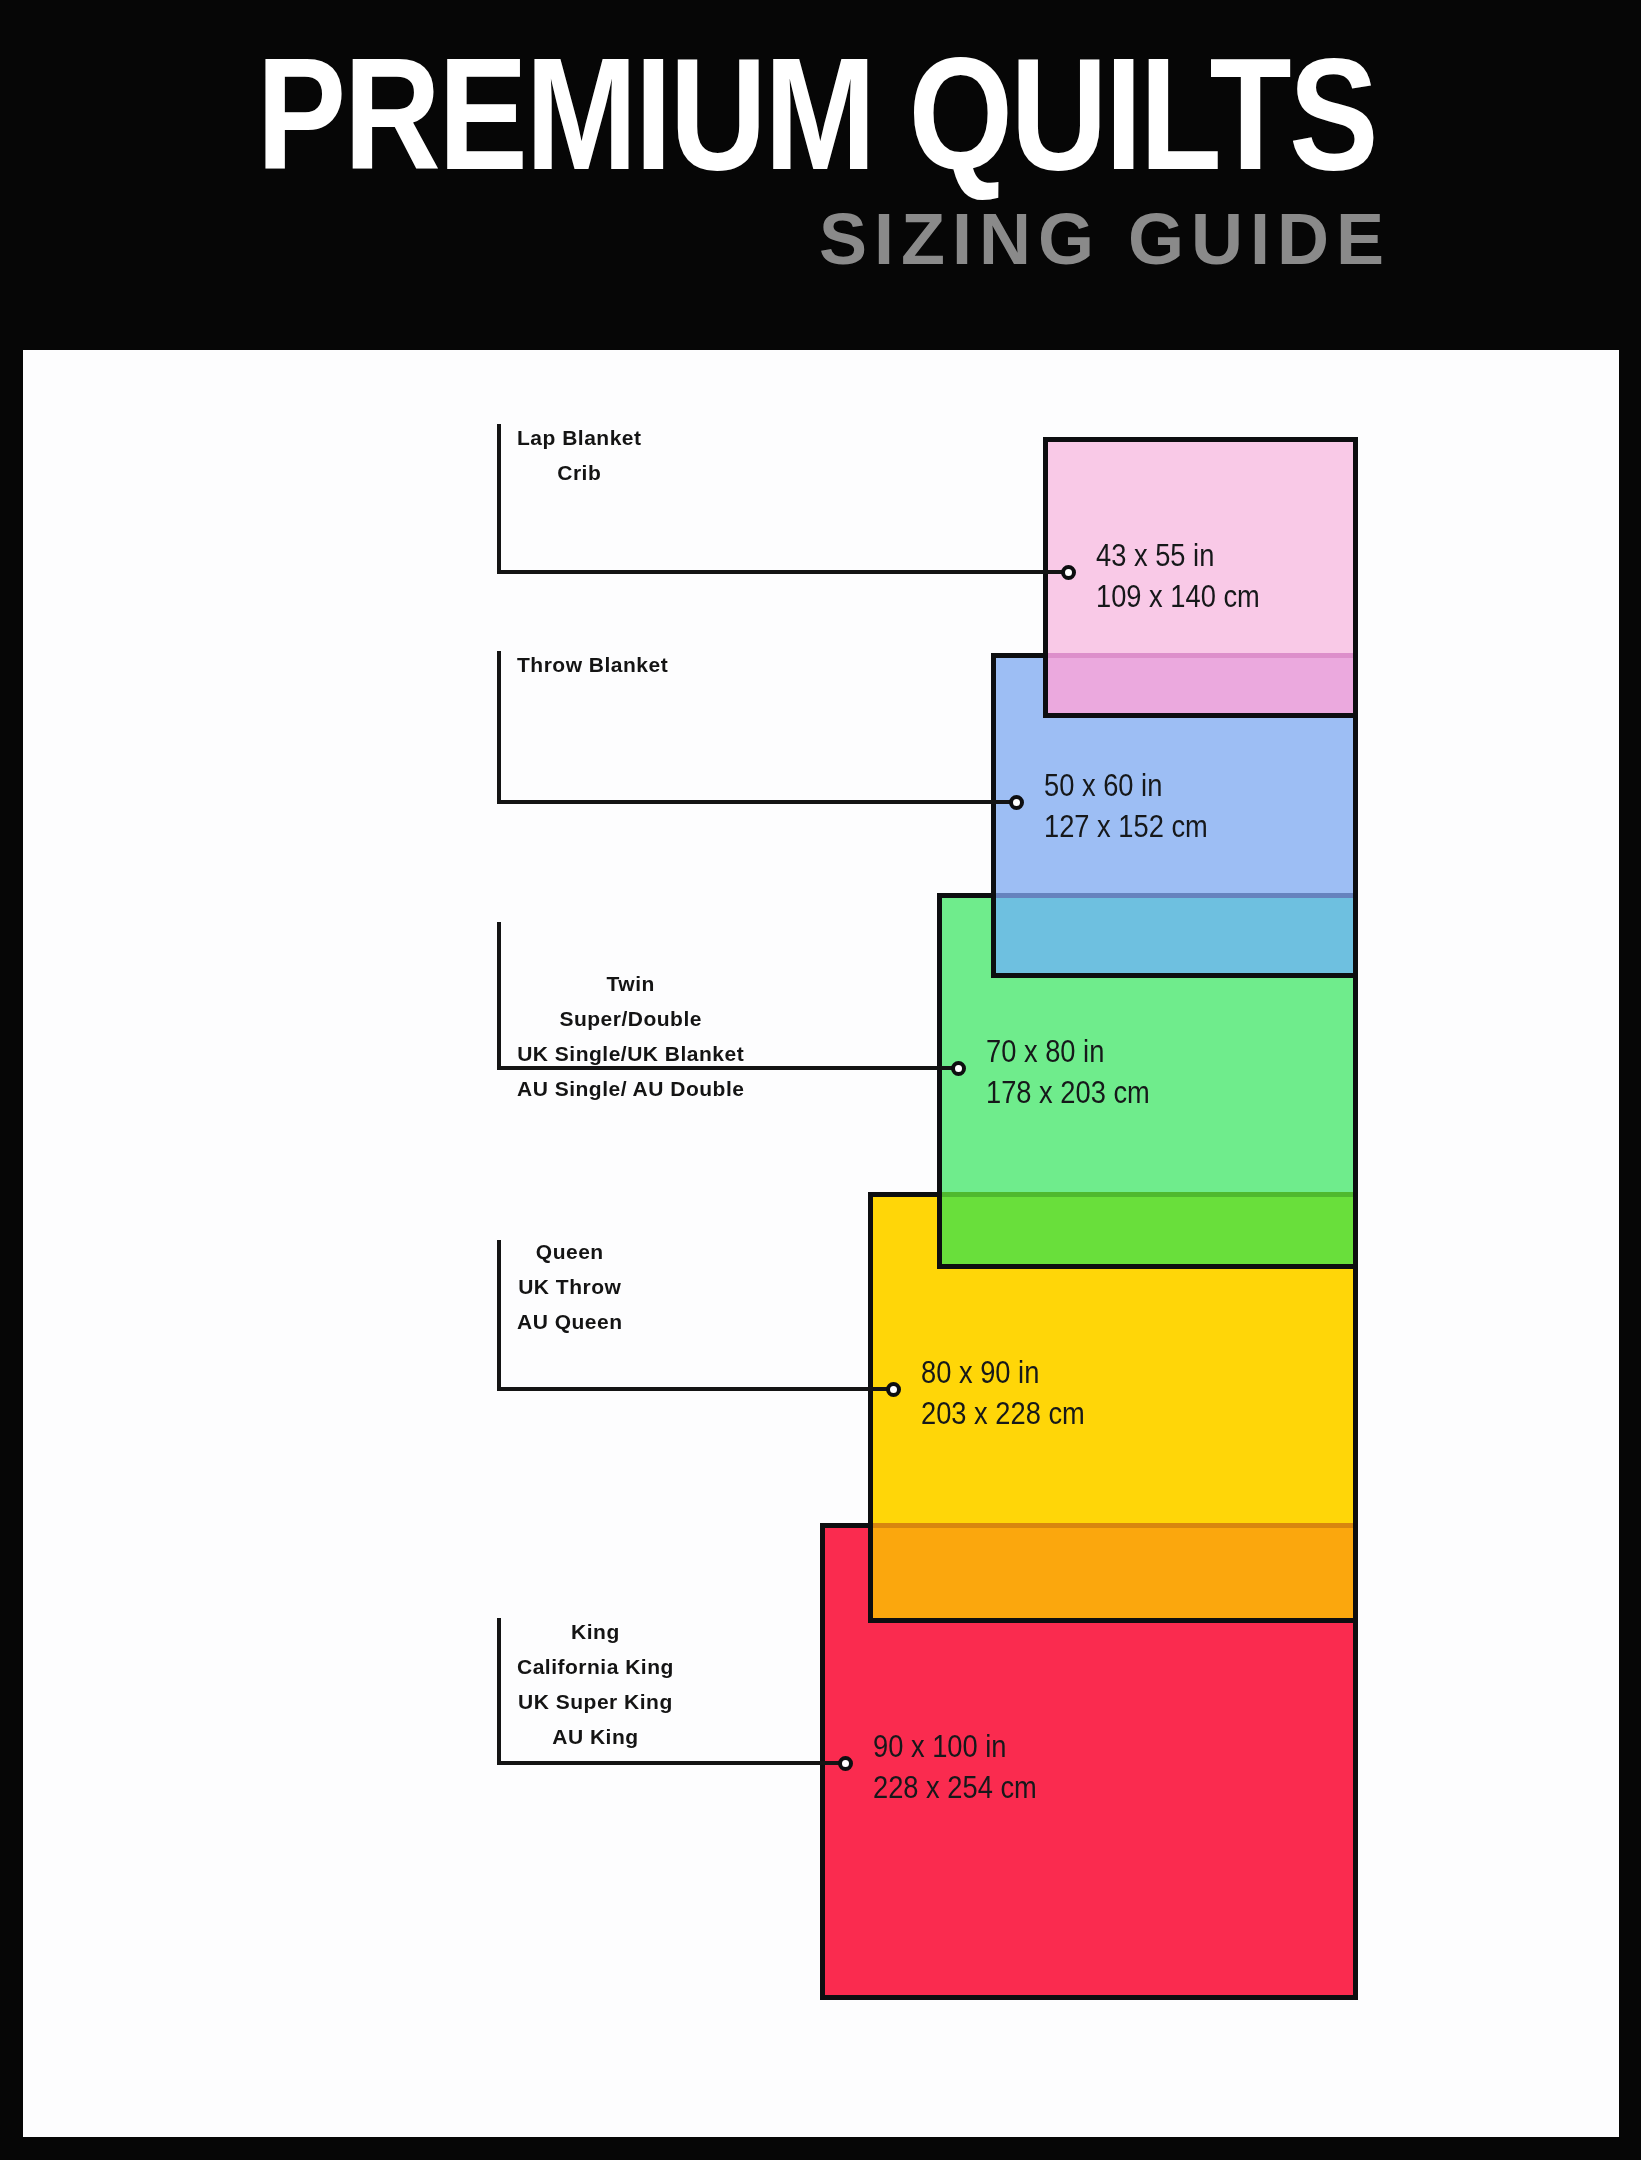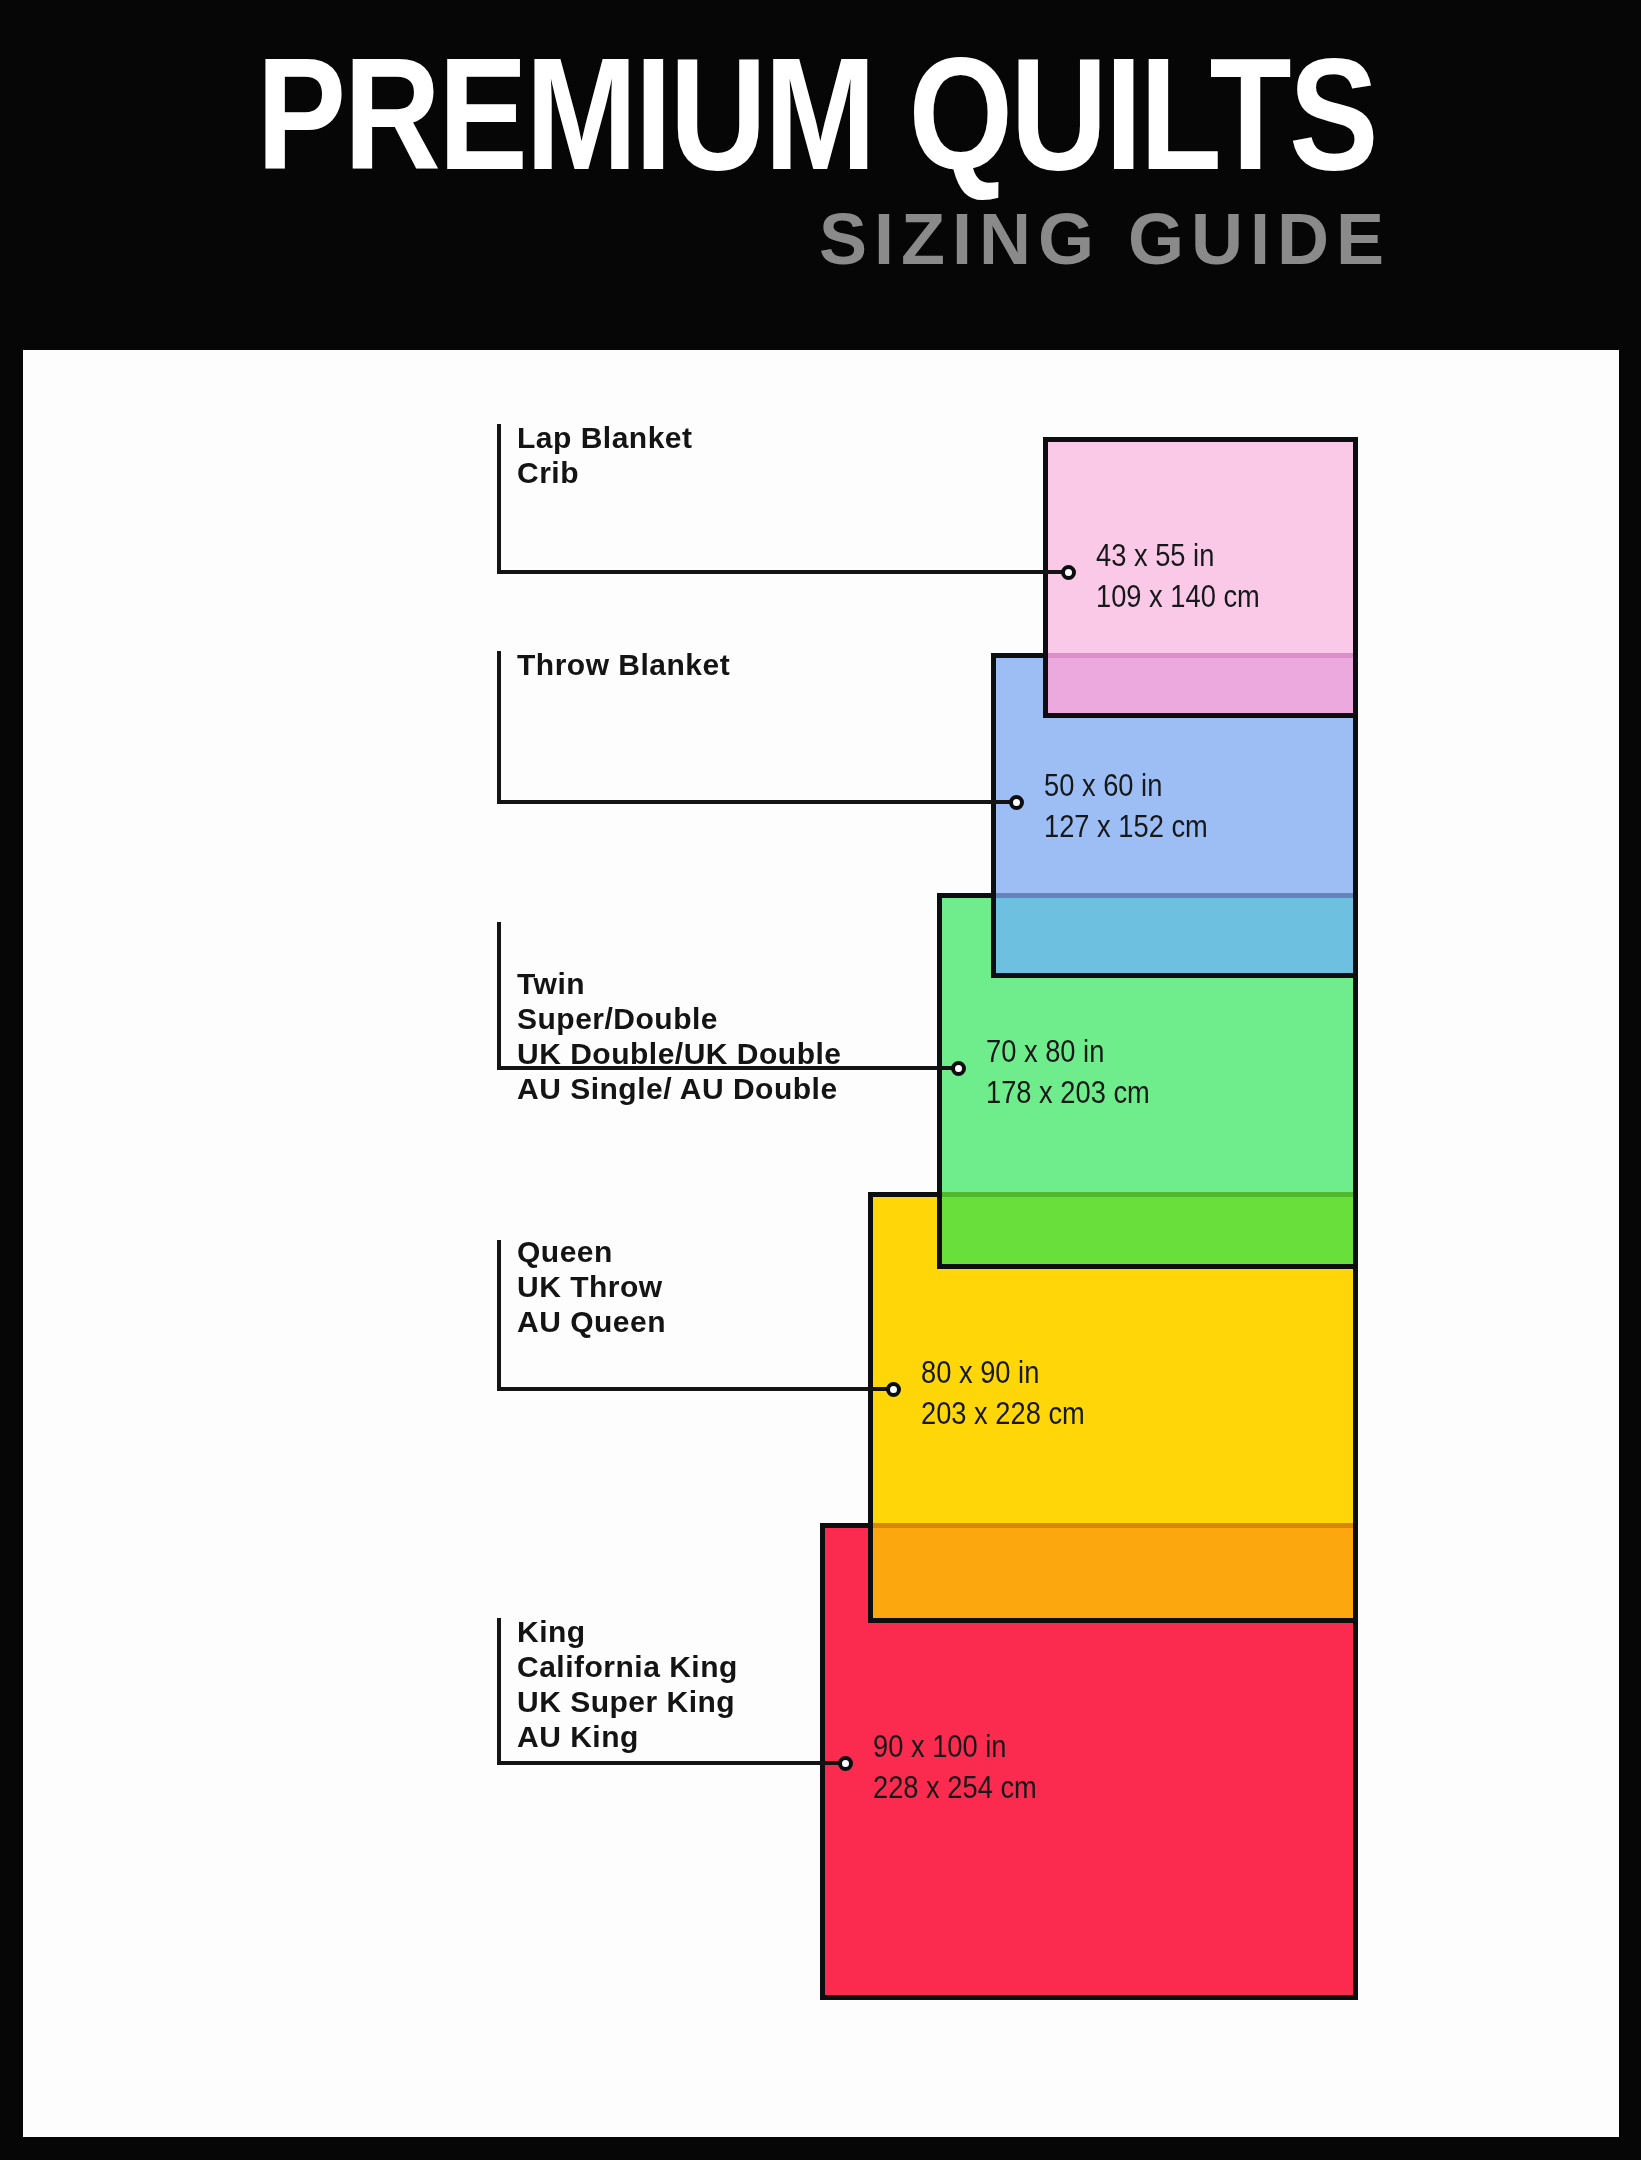--- a/index.html
+++ b/index.html
@@ -9,21 +9,21 @@
   #main-title{position:absolute;left:0;right:8px;top:34px;text-align:center;
     font-weight:bold;font-size:160px;line-height:1;letter-spacing:-3px;color:#ffffff;white-space:nowrap;}
   #main-title span{display:inline-block;transform:scaleX(.84);transform-origin:center top;}
   #subtitle{position:absolute;right:250px;top:203px;font-weight:bold;font-size:72px;line-height:1;
     letter-spacing:7px;color:#8a8a8a;white-space:nowrap;}
   #content-area{position:absolute;left:23px;top:350px;width:1596px;height:1787px;background:#fdfdfe;}
   #diagram{position:absolute;left:0;top:0;width:1641px;height:2160px;}
   .quilt{position:absolute;box-sizing:border-box;border:5px solid #0d0e10;}
   .overlap{position:absolute;left:0;width:100%;box-sizing:border-box;}
   .label-block{position:absolute;z-index:60;}
-  .label-line{font-weight:bold;font-size:30px;line-height:35px;letter-spacing:.5px;color:#141414;white-space:nowrap;}
+  .label-line{font-weight:bold;font-size:21px;line-height:35px;letter-spacing:.5px;color:#141414;white-space:nowrap;text-align:center;}
   .connector{position:absolute;background:#141414;z-index:60;}
   .dot{position:absolute;width:15px;height:15px;box-sizing:border-box;border:4px solid #0d0e10;
     border-radius:50%;background:#ffffff;z-index:61;}
   .dims{position:absolute;font-size:31px;line-height:34px;font-weight:500;color:#16181a;white-space:nowrap;
     z-index:60;transform:scaleX(.88);transform-origin:left center;}
 </style>
 </head>
 <body>
 
 <div id="page-root">
@@ -62,21 +62,21 @@
       <div class="connector" style="left: 497px; top: 800px; width: 519px; height: 4px;"></div>
       <div class="dot" style="left: 1009px; top: 795px;"></div>
       <div class="dims" style="left: 1044px; top: 769px;">50 x 60 in</div>
       <div class="dims" style="left: 1044px; top: 810px;">127 x 152 cm</div>
       <div class="quilt" style="left: 937px; top: 893px; width: 421px; height: 376px; background: rgb(111, 236, 140); z-index: 30;">
         <div class="overlap" style="top: 294px; height: 72px; background: rgb(105, 223, 59); border-top: 5px solid rgb(79, 185, 46);"></div>
       </div>
       <div class="label-block" style="left: 517px; top: 966px;">
         <div class="label-line" style="">Twin</div>
         <div class="label-line" style="">Super/Double</div>
-        <div class="label-line" style="">UK Double/UK Double</div>
+        <div class="label-line" style="">UK Single/UK Blanket</div>
         <div class="label-line" style="">AU Single/ AU Double</div>
       </div>
       <div class="connector" style="left: 497px; top: 922px; width: 4px; height: 148px;"></div>
       <div class="connector" style="left: 497px; top: 1066px; width: 461px; height: 4px;"></div>
       <div class="dot" style="left: 951px; top: 1061px;"></div>
       <div class="dims" style="left: 986px; top: 1035px;">70 x 80 in</div>
       <div class="dims" style="left: 986px; top: 1076px;">178 x 203 cm</div>
       <div class="quilt" style="left: 868px; top: 1192px; width: 490px; height: 431px; background: rgb(255, 214, 8); z-index: 20;">
         <div class="overlap" style="top: 326px; height: 95px; background: rgb(251, 167, 13); border-top: 5px solid rgb(216, 134, 15);"></div>
       </div>

